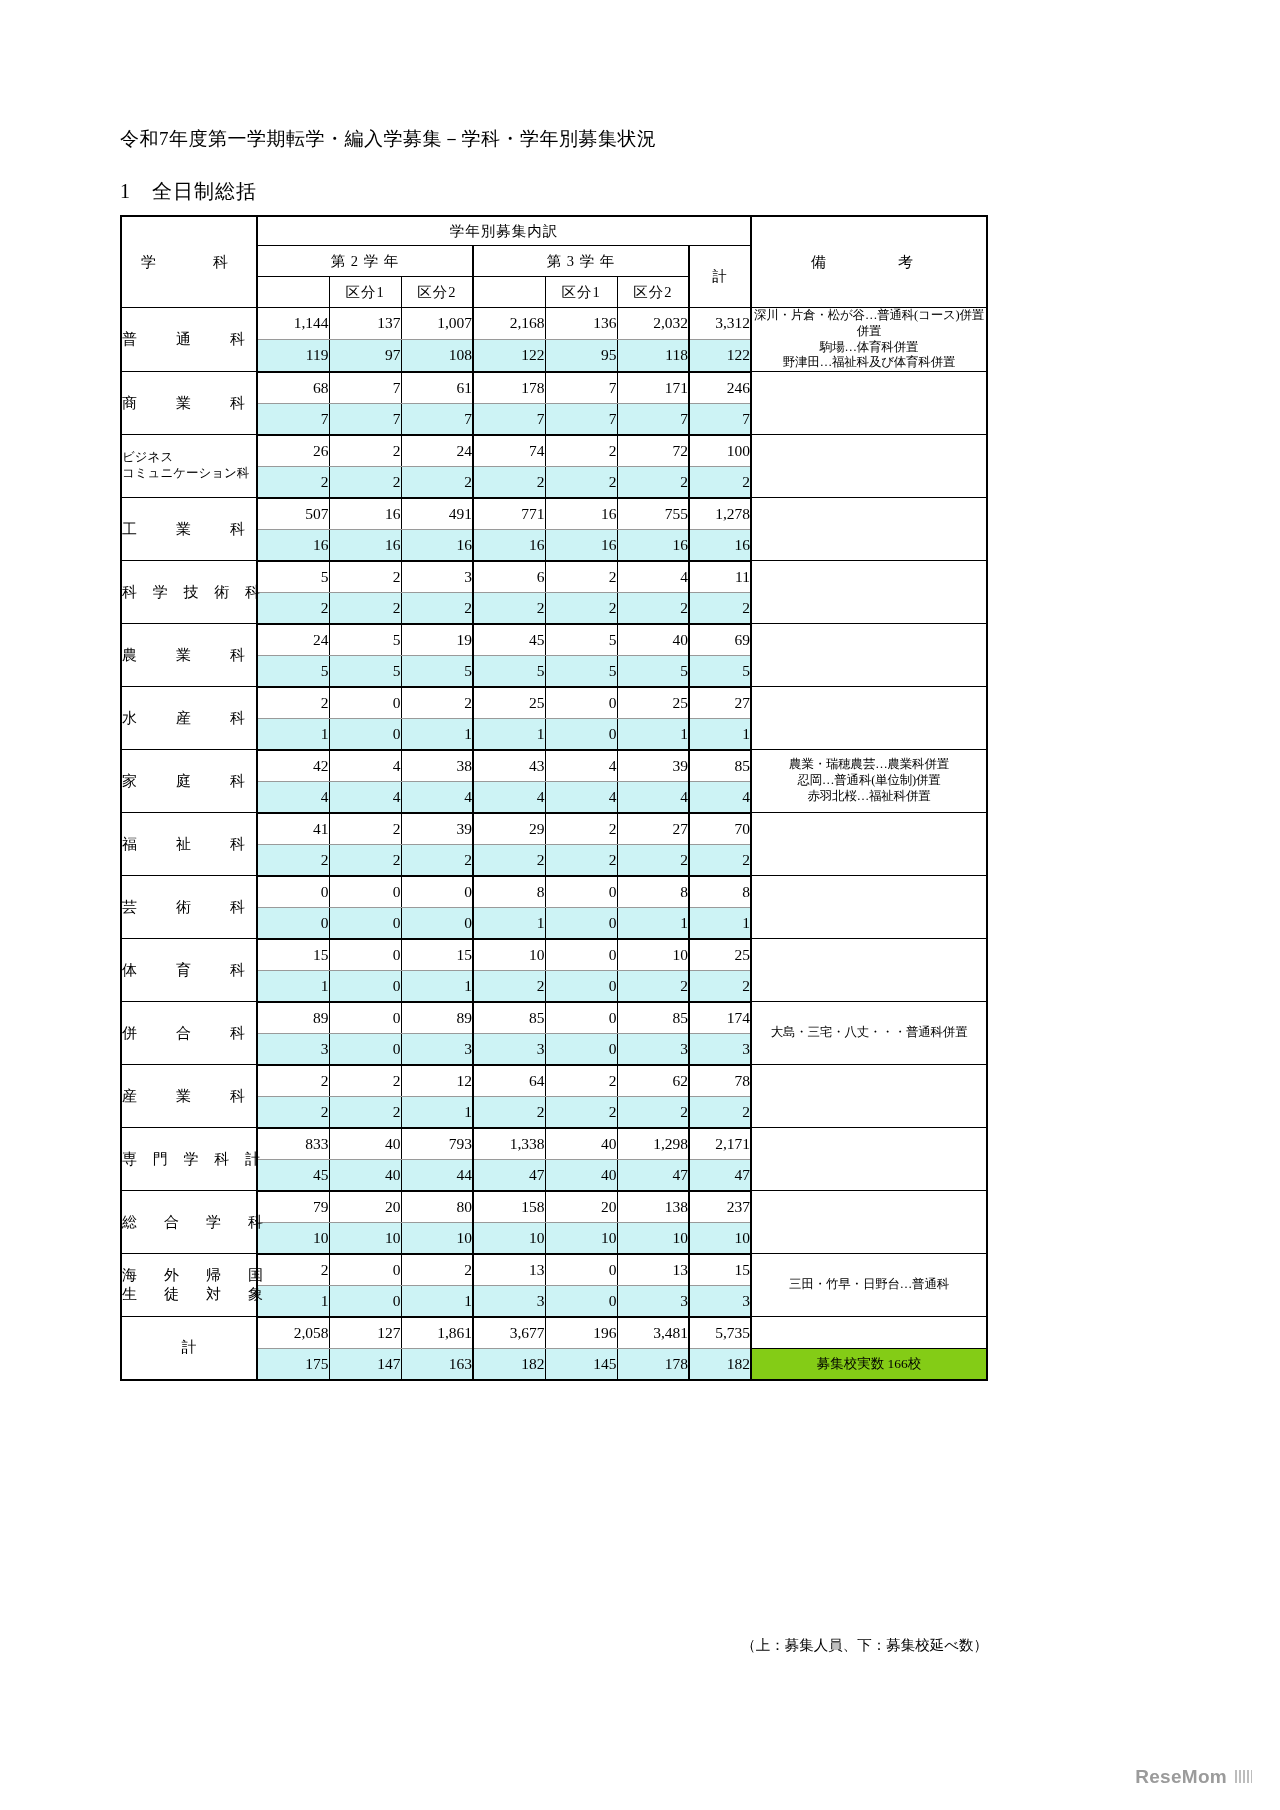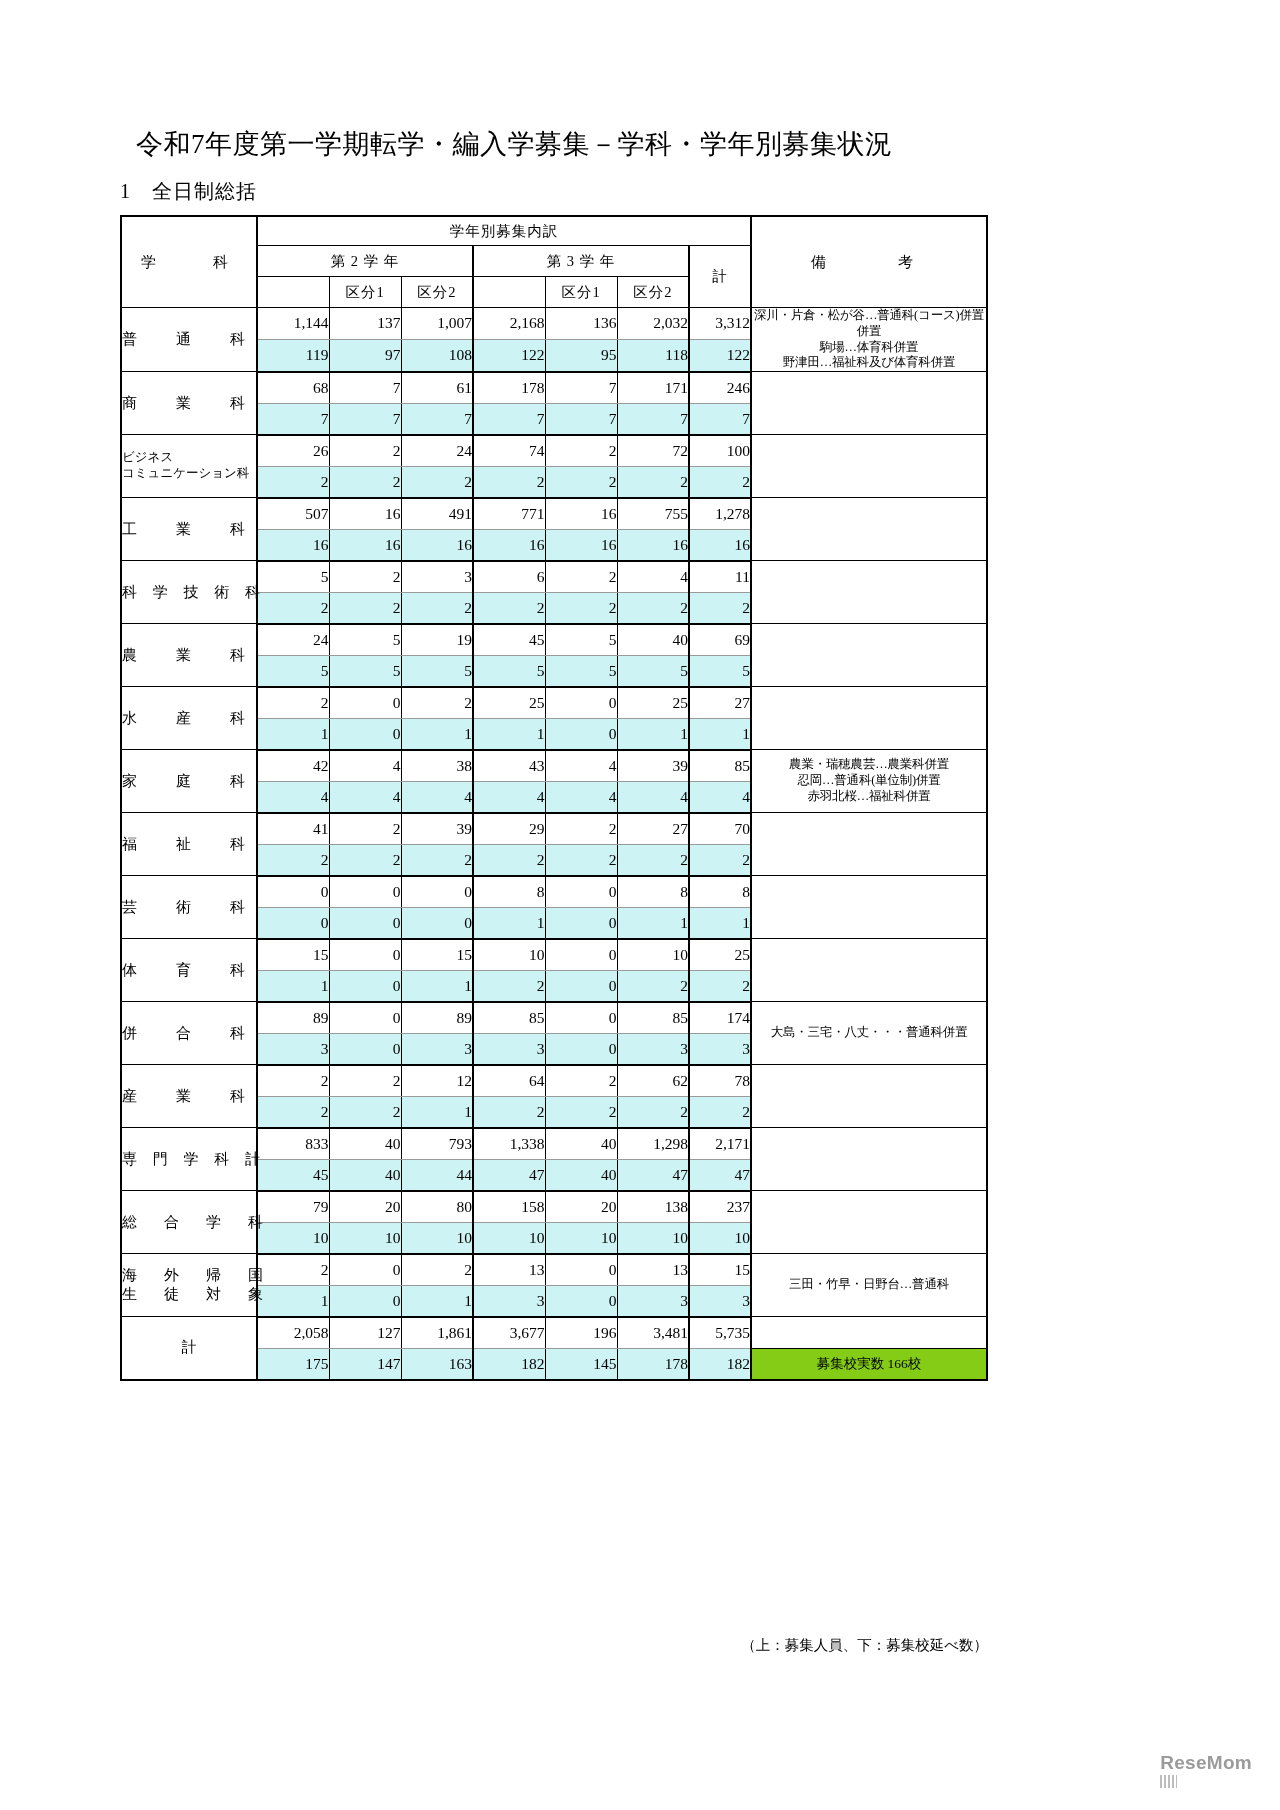--- a/index.html
+++ b/index.html
@@ -18,24 +18,23 @@
   .page {
     position: absolute;
     left: 0; top: 0;
     width: 1280px;
     height: 1810px;
   }
   .doc-title {
     position: absolute;
     left: 120px;
     top: 126px;
-    font-size: 27px;
+    font-size: 19px;
     letter-spacing: 0.5px;
     white-space: nowrap;
-    margin-left: 16px;
   }
   .doc-subtitle {
     position: absolute;
     left: 120px;
     top: 178px;
     font-size: 20px;
     letter-spacing: 1px;
     white-space: nowrap;
   }
   .table-wrap {
@@ -135,22 +134,21 @@
     position: absolute;
     right: 28px;
     bottom: 22px;
     font-family: "Liberation Sans", sans-serif;
     font-size: 19px;
     font-weight: bold;
     color: #9b9b9b;
     letter-spacing: 0.3px;
     display: flex;
     align-items: baseline;
-    gap: 1px;
-    flex-direction: column;
+    gap: 8px;
   }
   .watermark .wm-bars {
     display: inline-block;
     width: 17px;
     height: 13px;
     background:
       linear-gradient(to right,
         #bdbdbd 0 2px, transparent 2px 4px,
         #bdbdbd 4px 6px, transparent 6px 8px,
         #bdbdbd 8px 10px, transparent 10px 12px,

